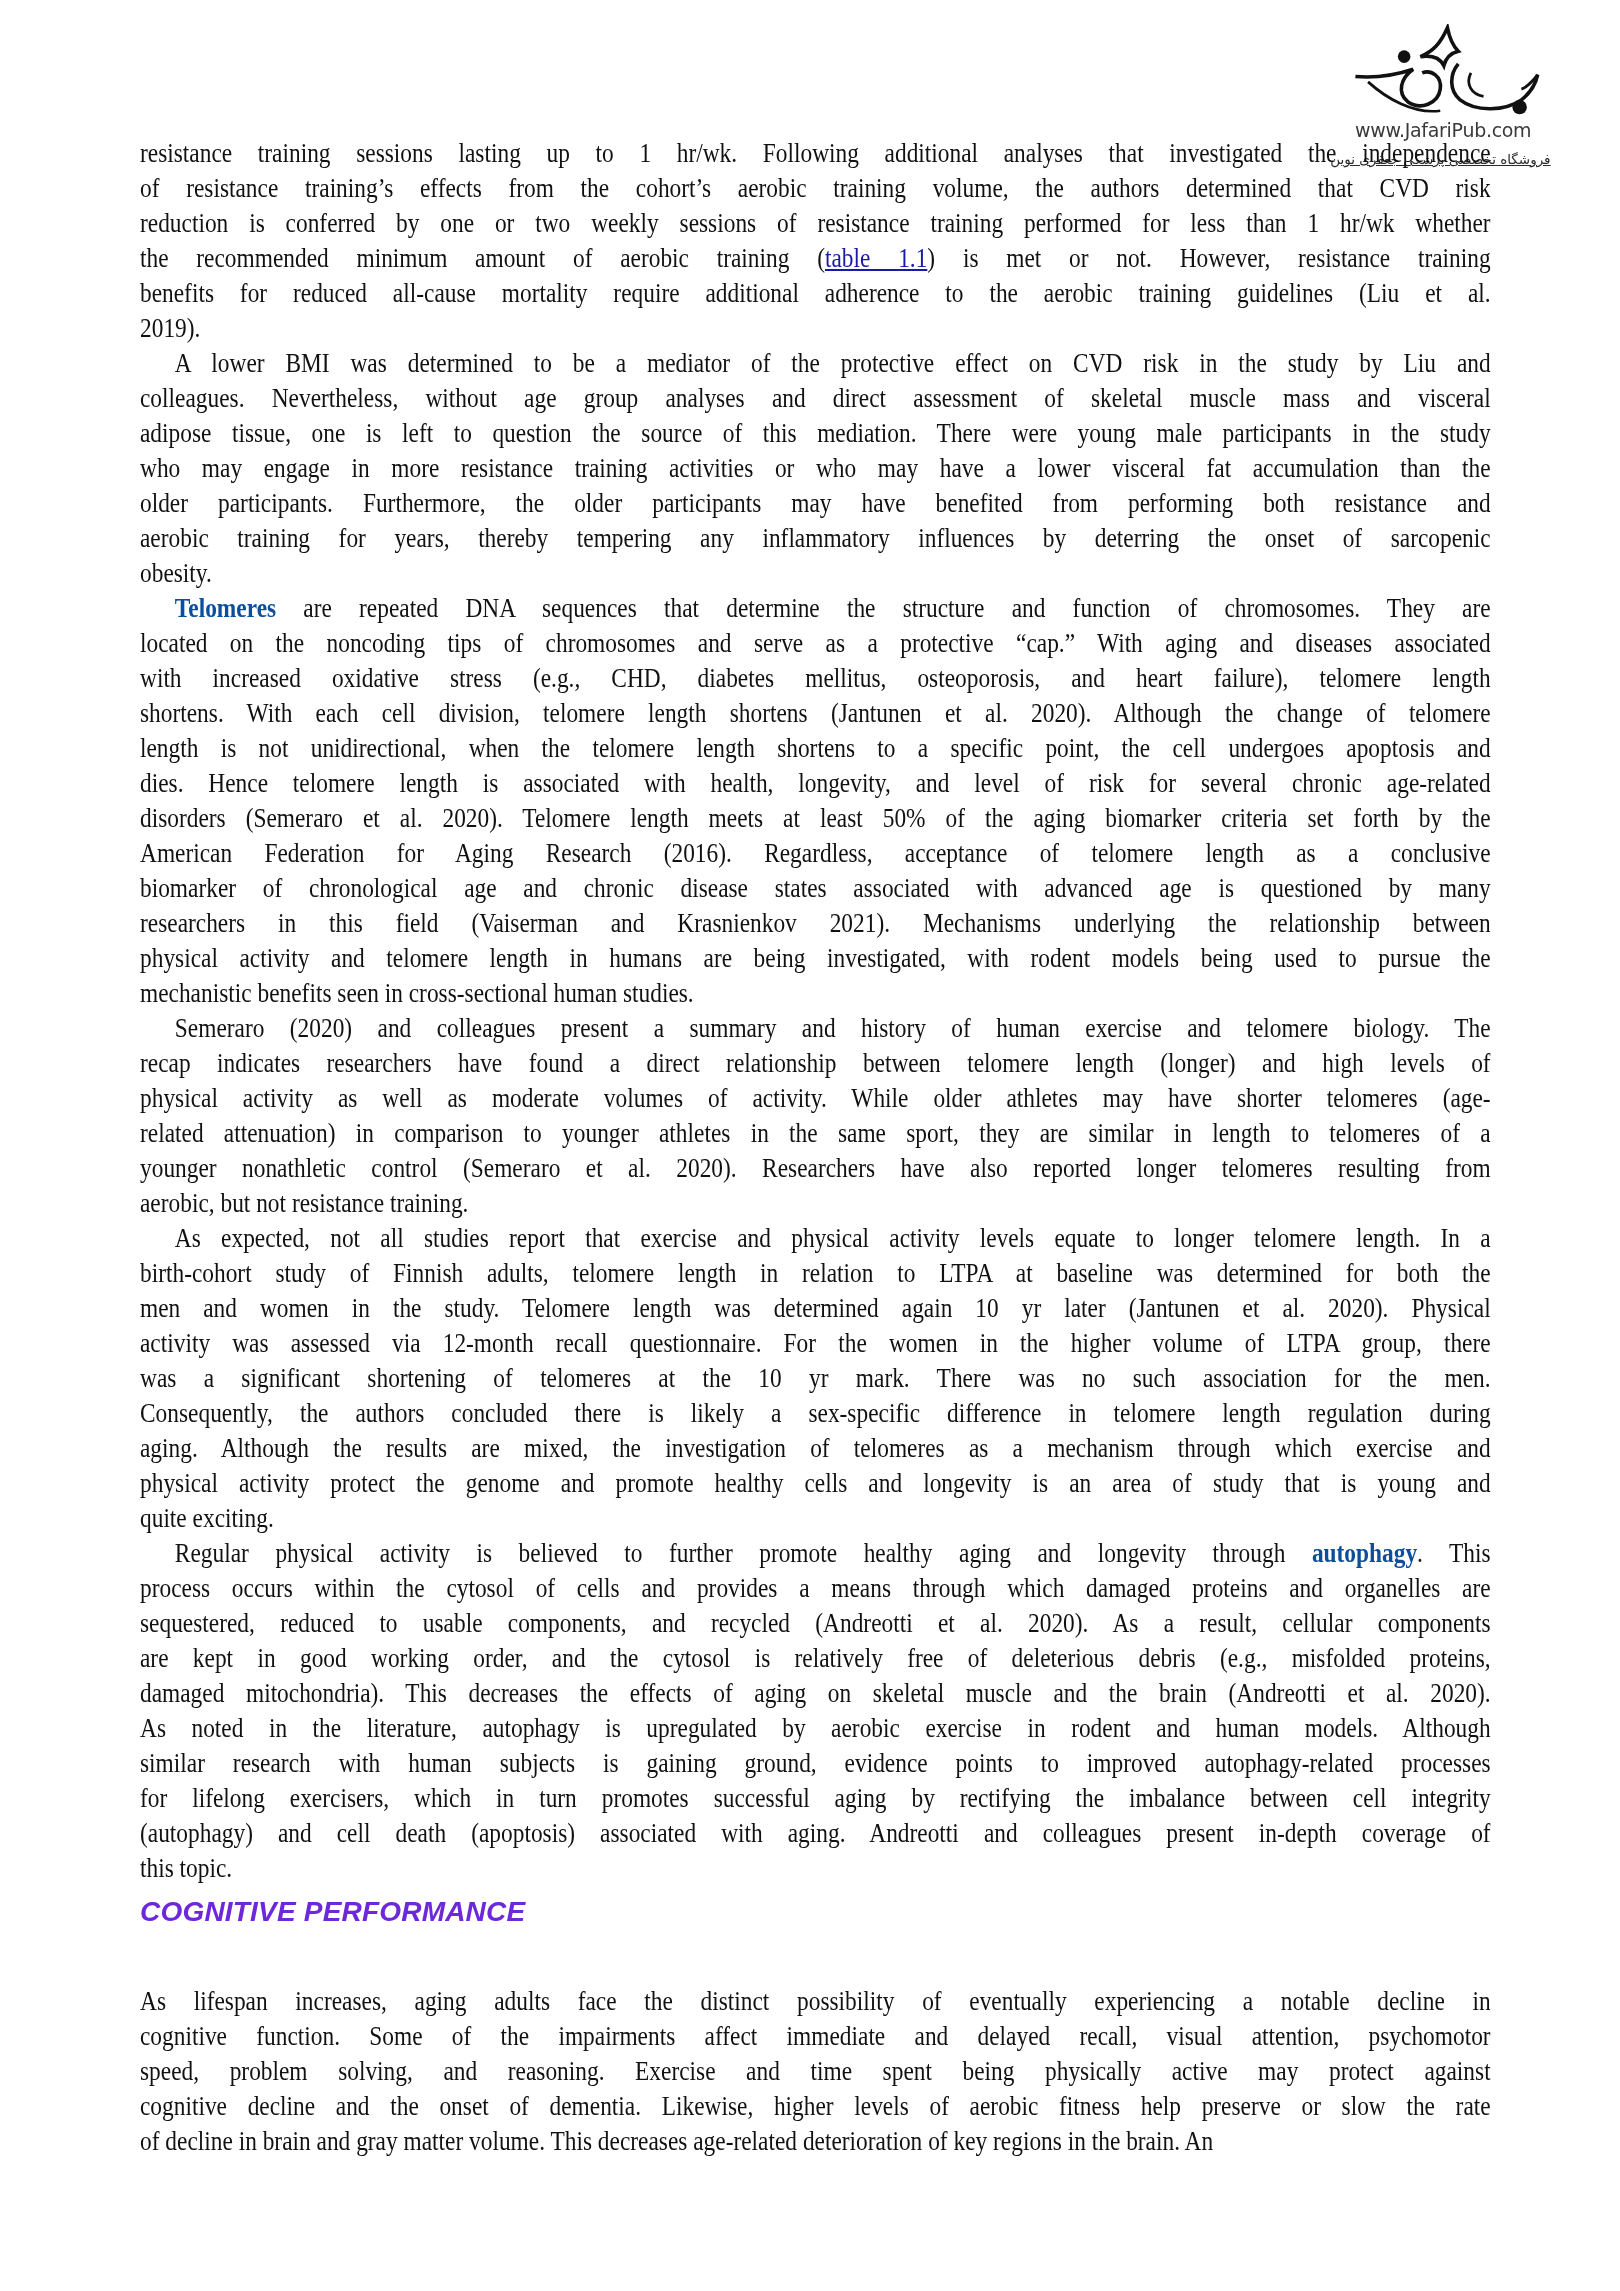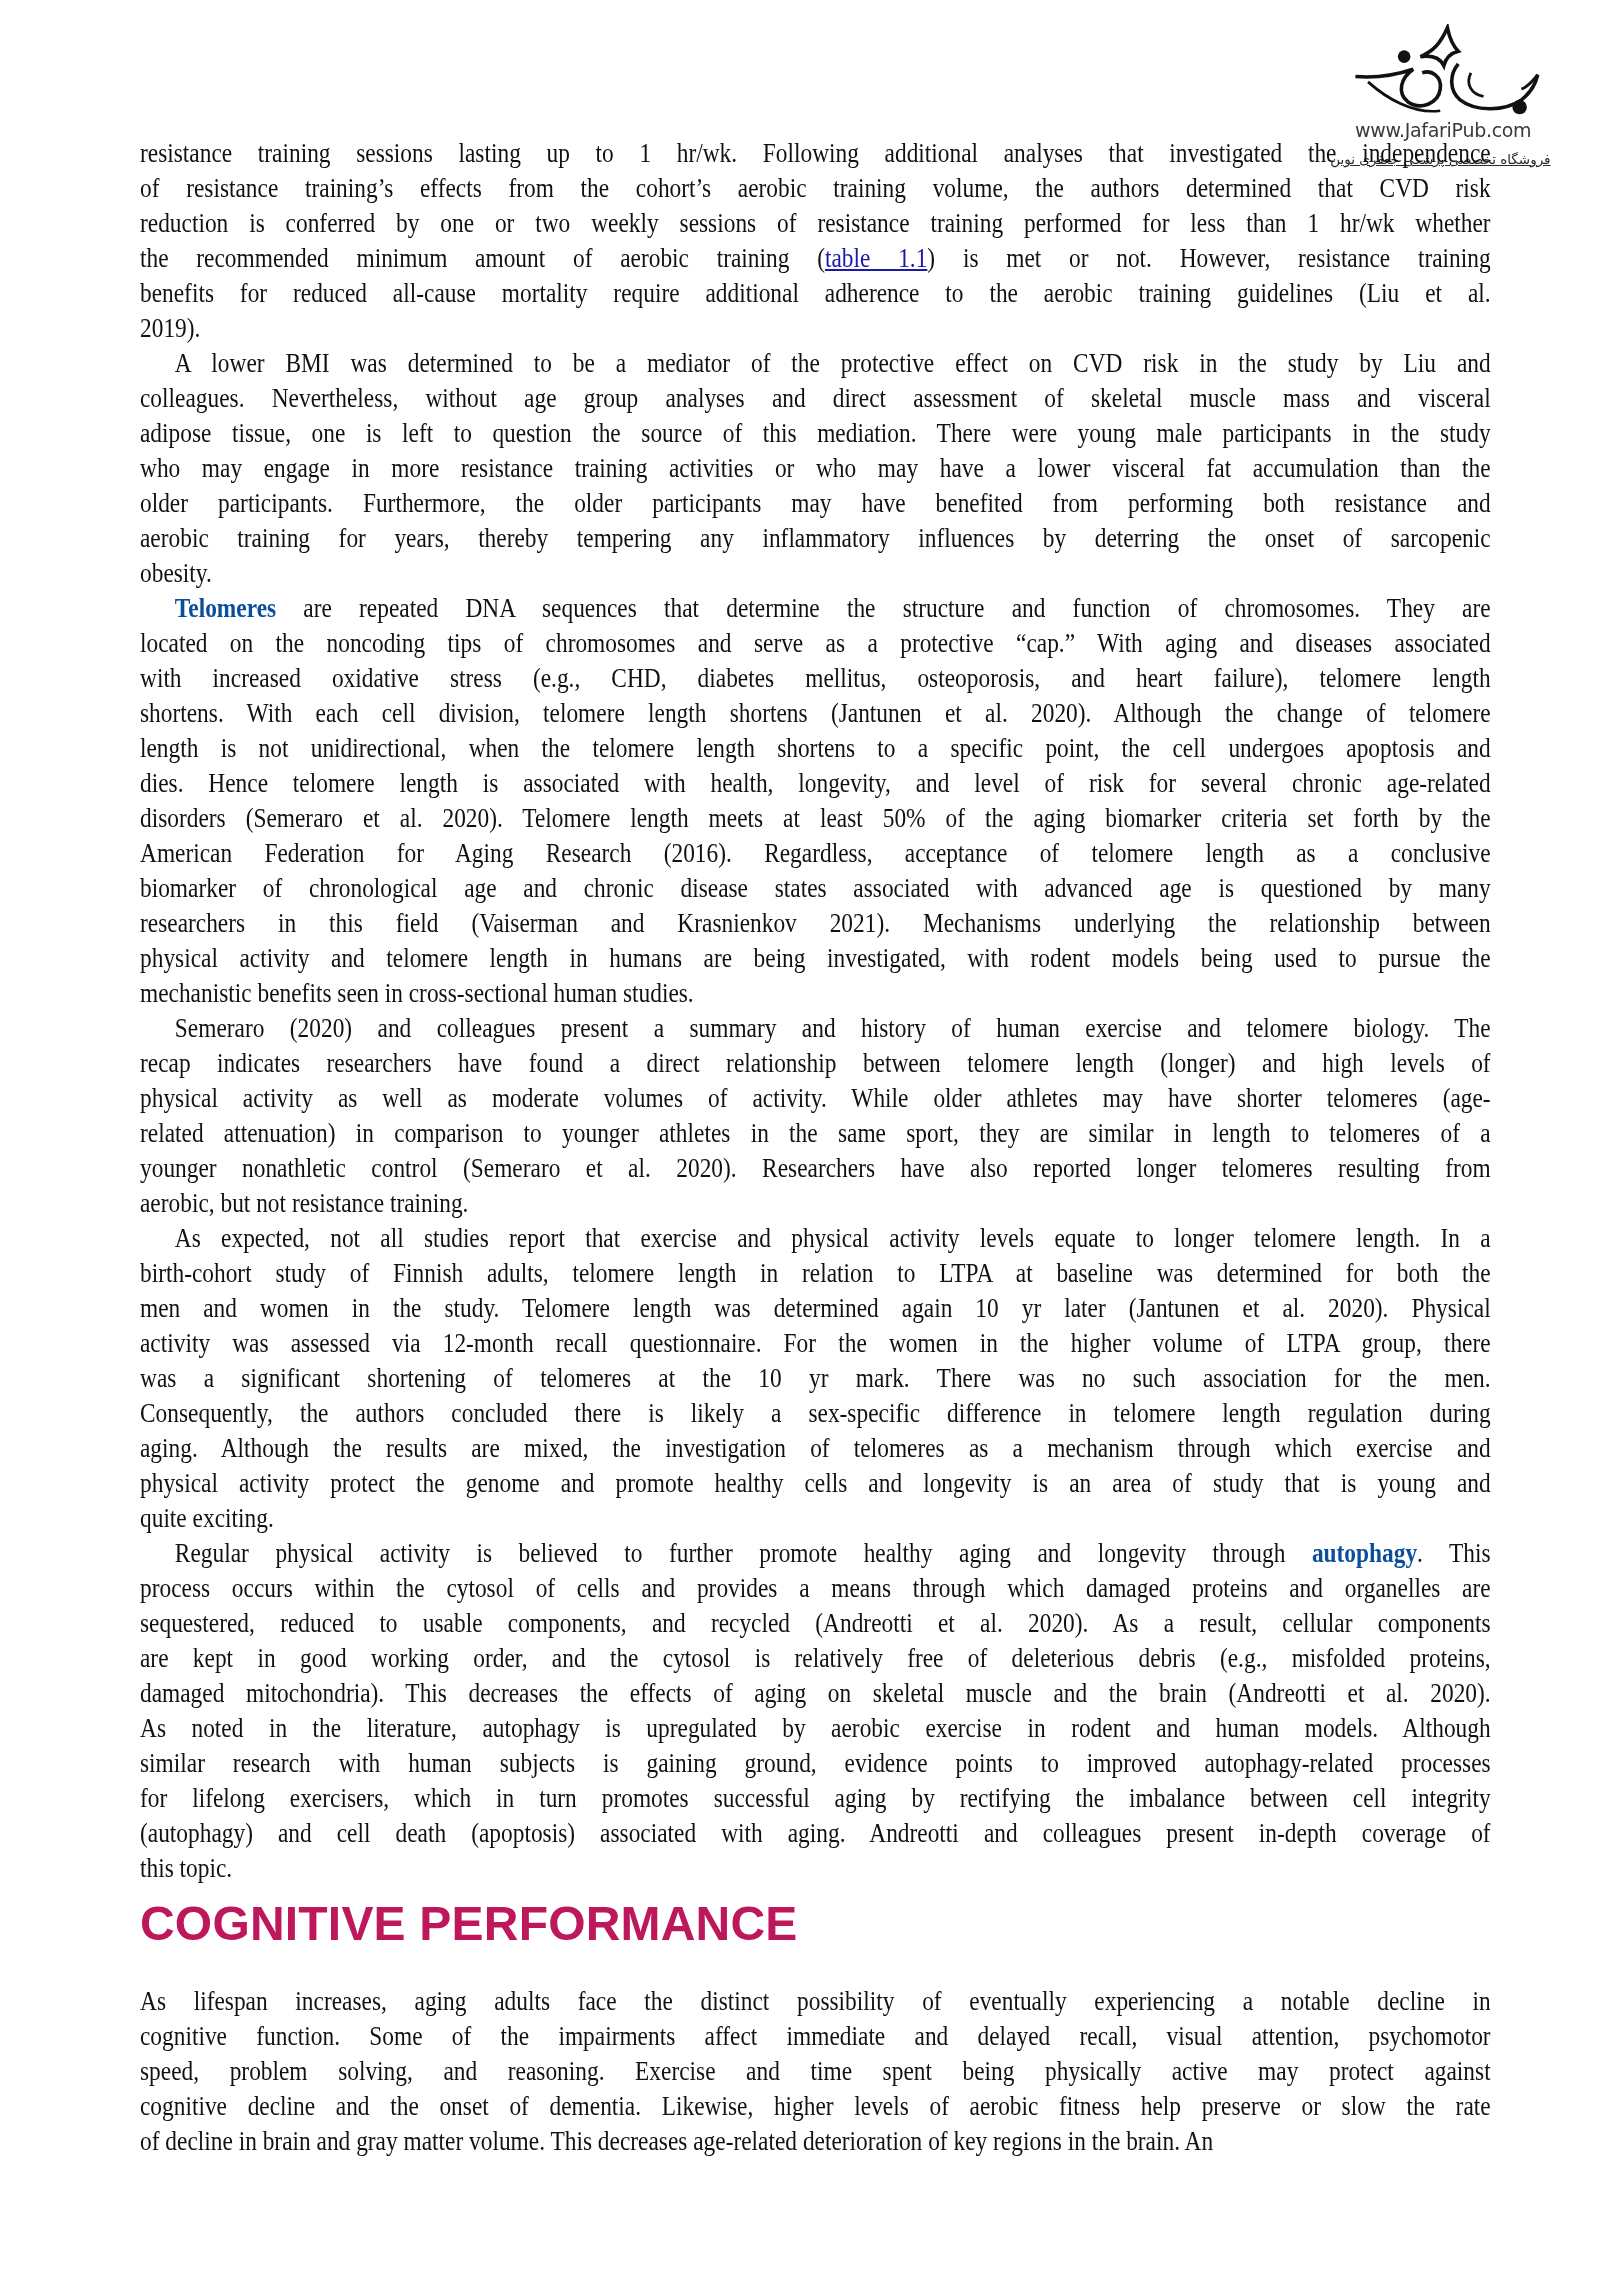--- a/index.html
+++ b/index.html
@@ -12,21 +12,21 @@
   .wm-fa { position: absolute; left: 7.2px; top: 131px; font-family: "DejaVu Sans", sans-serif; font-size: 13.5px; color: #2a2a2a; white-space: nowrap; direction: rtl; text-decoration: underline; }
 
   .body-text { position: absolute; left: 140px; top: 135px; width: 1350px; font-family: Liberation Serif, serif; color: #111; }
   .line { height: 35px; width: 1589px; transform: scaleX(0.85); transform-origin: left top;
           font-size: 27.5px; line-height: 35px; text-align: justify; text-align-last: justify; white-space: normal; overflow: hidden; }
   .line.last { text-align-last: left; }
   .line.indent { padding-left: 41px; box-sizing: border-box; }
   .term { color: #0b4f9c; font-weight: bold; }
   .link { color: #1a1aa8; text-decoration: underline; }
 
-  .heading { position: absolute; left: 140px; top: 1896px; font-family: "Liberation Sans", sans-serif; font-weight: bold; font-size: 48px; color: #be185d; letter-spacing: 0.2px; white-space: nowrap; }
+  .heading { position: absolute; left: 140px; top: 1896px; font-family: "Liberation Sans", sans-serif; font-weight: bold; font-size: 28px; color: #6d28d9; letter-spacing: 0.2px; white-space: nowrap; font-style: italic; }
   .section2 { top: 1963px; margin-top: 20px; }
 </style>
 </head>
 <body>
 
 <div class="page">
 
   <div class="watermark">
     <svg class="wm-logo" viewBox="0 0 215 105">
       <path d="M108 4 C100 22 92 30 78 36 C92 34 100 38 104 46 C106 38 112 32 120 30 C114 24 110 14 108 4 Z" fill="none" stroke="#111" stroke-width="4"></path>

